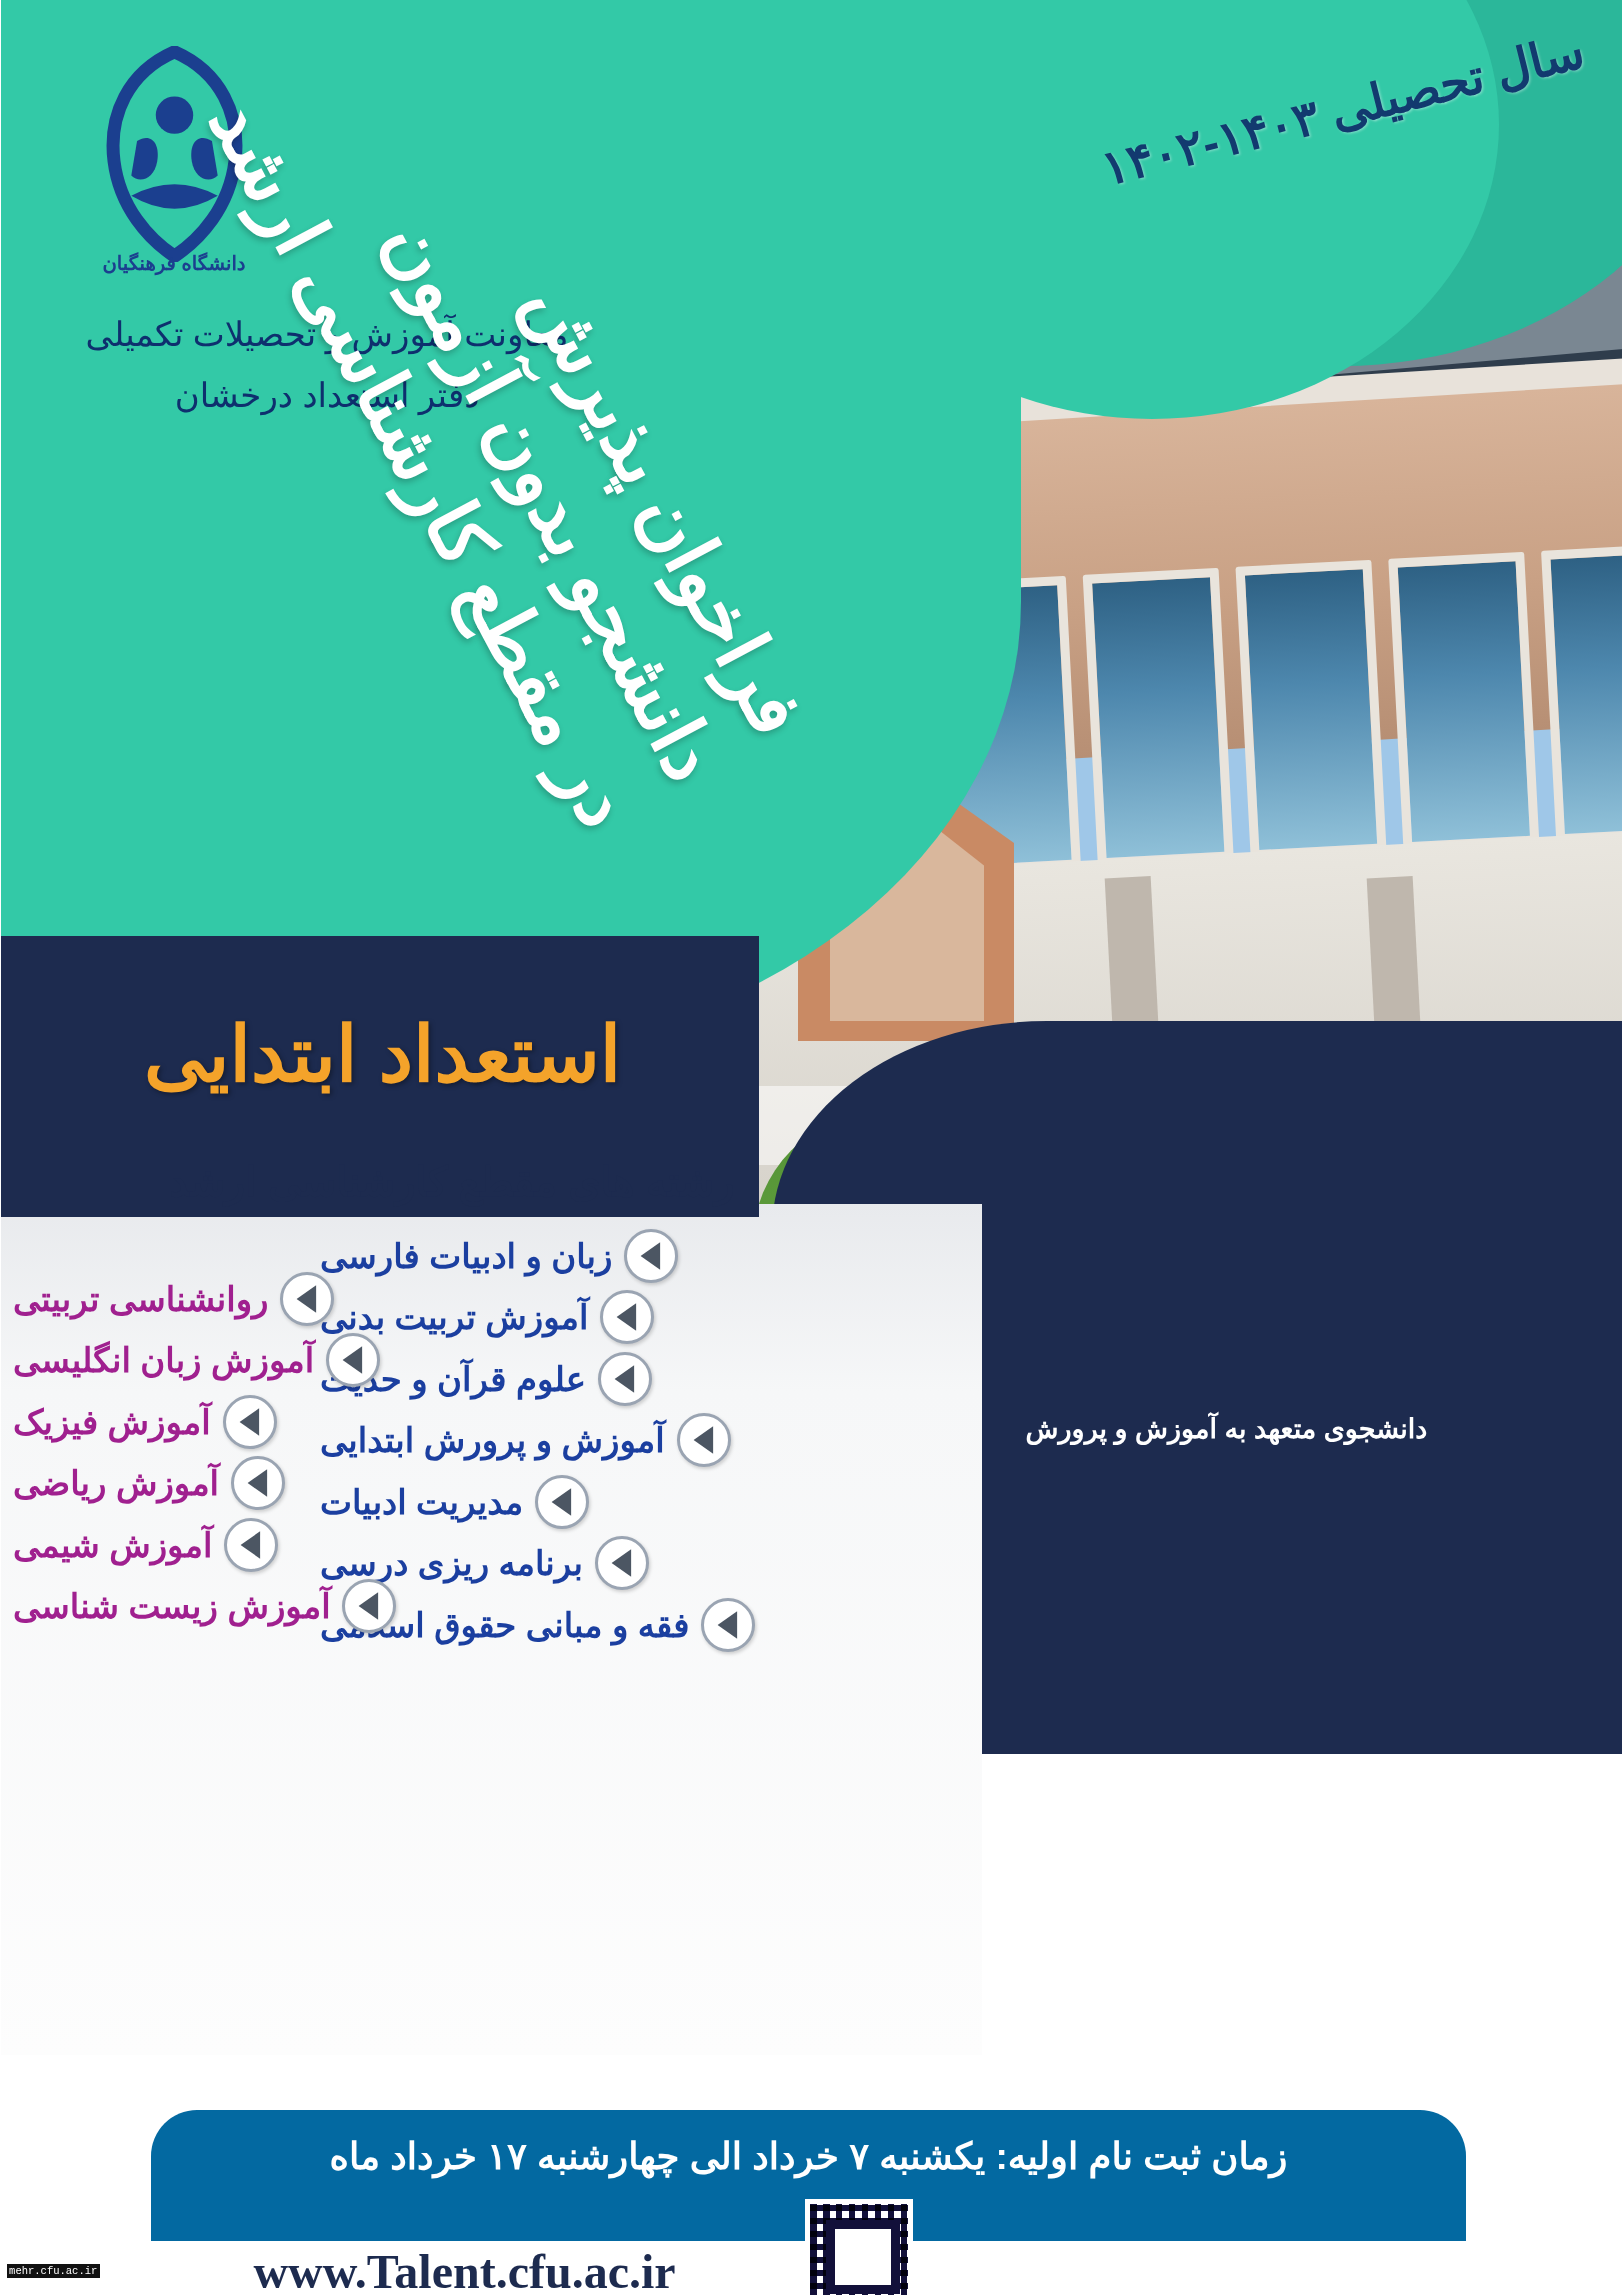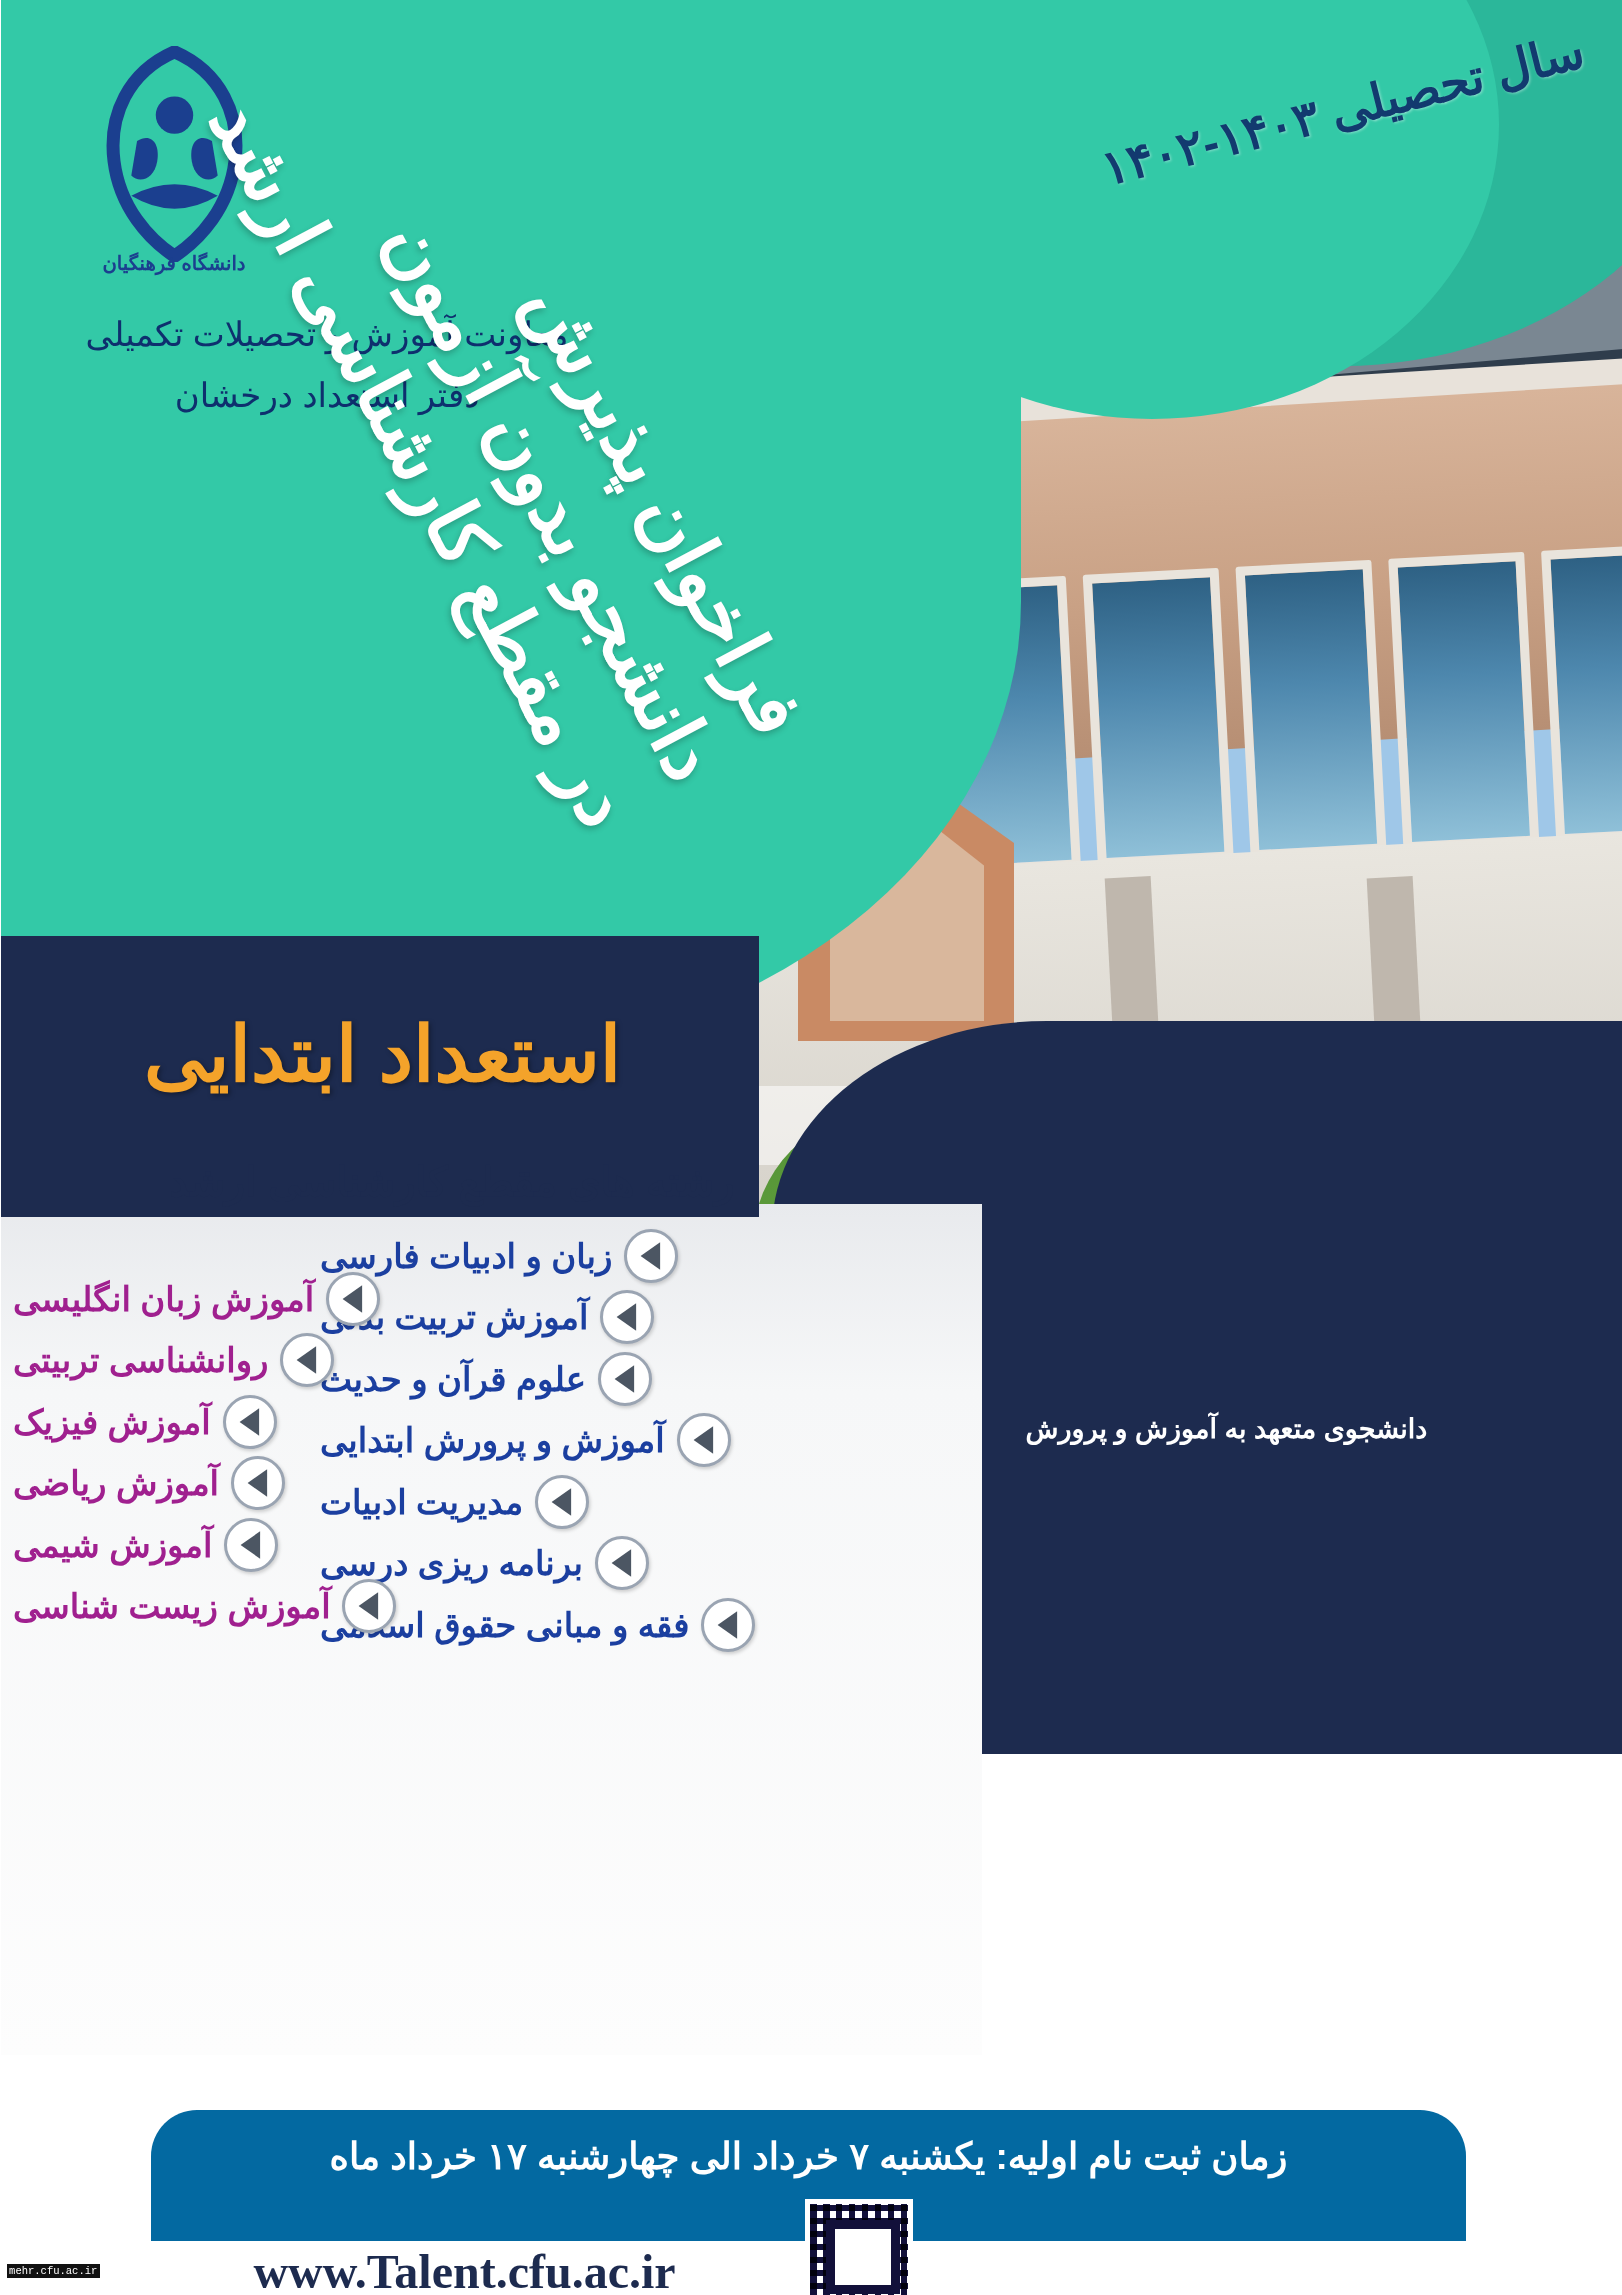--- a/index.html
+++ b/index.html
@@ -409,29 +409,29 @@
     </div>
   </div>
 
   <div class="col-left">
     <div class="field-item">
       <span class="bullet">
         <svg viewBox="0 0 40 46" aria-hidden="true">
             <polygon points="34,2 34,44 4,23" fill="#4c5663"></polygon>
           </svg>
       </span>
+      <span class="field-label c-purple">روانشناسی تربیتی</span>
+    </div>
+    <div class="field-item">
+      <span class="bullet">
+        <svg viewBox="0 0 40 46" aria-hidden="true">
+            <polygon points="34,2 34,44 4,23" fill="#4c5663"></polygon>
+          </svg>
+      </span>
       <span class="field-label c-purple">آموزش زبان انگلیسی</span>
-    </div>
-    <div class="field-item">
-      <span class="bullet">
-        <svg viewBox="0 0 40 46" aria-hidden="true">
-            <polygon points="34,2 34,44 4,23" fill="#4c5663"></polygon>
-          </svg>
-      </span>
-      <span class="field-label c-purple">روانشناسی تربیتی</span>
     </div>
     <div class="field-item">
       <span class="bullet">
         <svg viewBox="0 0 40 46" aria-hidden="true">
             <polygon points="34,2 34,44 4,23" fill="#4c5663"></polygon>
           </svg>
       </span>
       <span class="field-label c-purple">آموزش فیزیک</span>
     </div>
     <div class="field-item">

